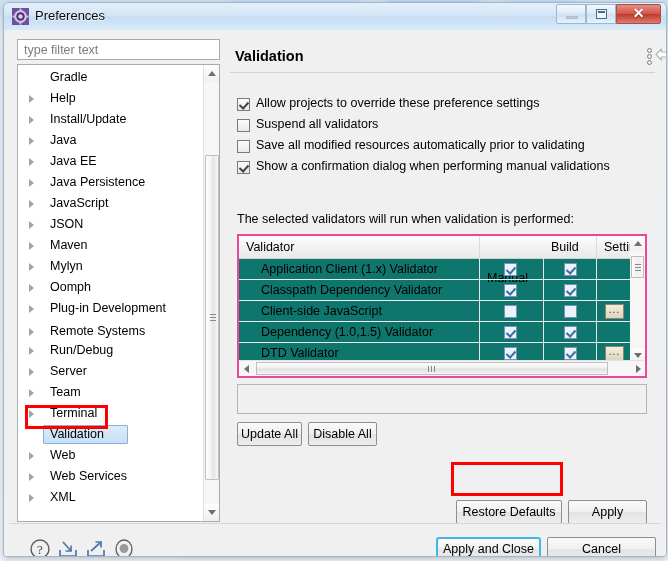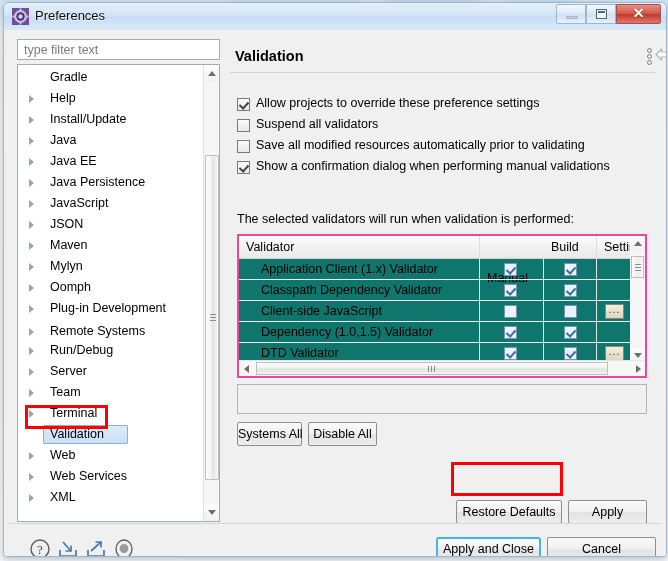--- a/index.html
+++ b/index.html
@@ -486,21 +486,21 @@
                 <i></i>
               </div>
           </div>
         </div>
 
         <div id="desc-box">
           <span></span>
         </div>
 
         <div class="btn" id="btn-enable-all">
-          <span class="cap">Systems All</span>
+          <span class="cap">Update All</span>
         </div>
         <div class="btn" id="btn-restore">
           <span class="cap">Restore Defaults</span>
         </div>
         <div class="btn" id="btn-disable-all">
           <span class="cap">Disable All</span>
         </div>
         <div class="btn" id="btn-apply">
           <span class="cap">Apply</span>
         </div>

